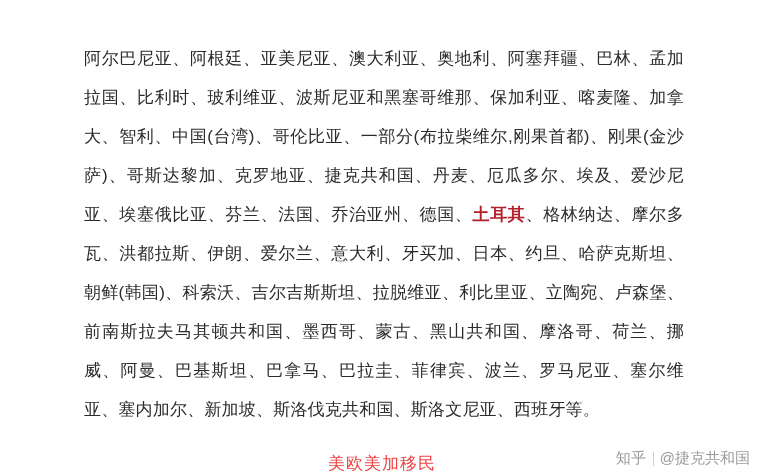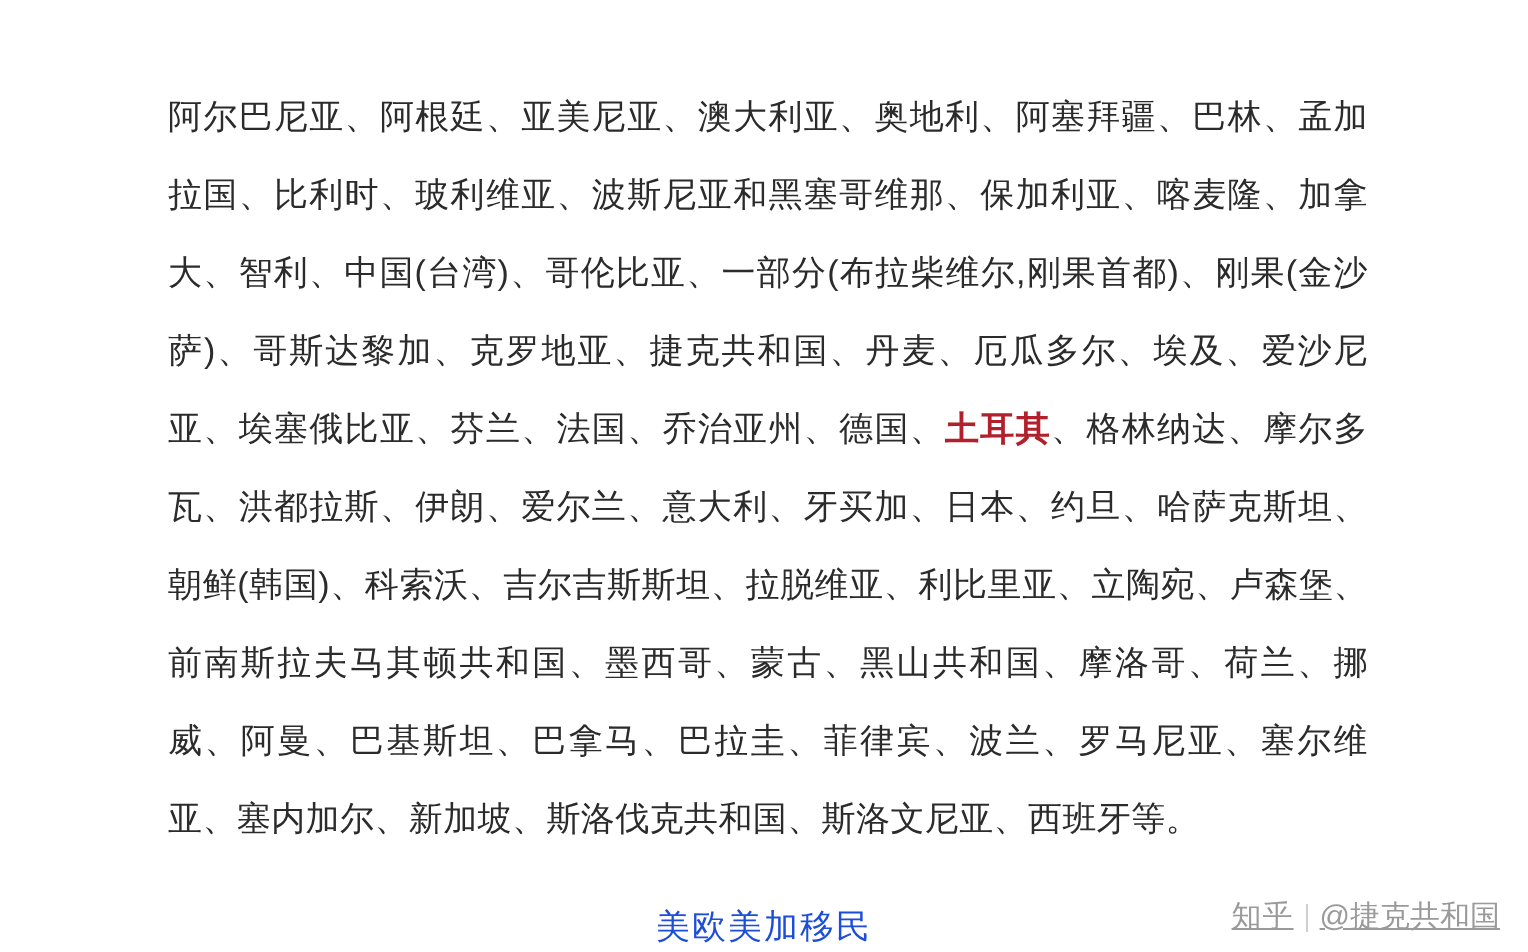--- a/index.html
+++ b/index.html
@@ -40,36 +40,35 @@
     color: #b1202b;
     font-weight: bold;
   }
   .watermark-bottom {
     position: absolute;
     left: 0;
     top: 452px;
     width: 764px;
     text-align: center;
     font-size: 17px;
-    color: #1d4ed8;
+    color: #ef4444;
     letter-spacing: 1px;
     white-space: nowrap;
     overflow: hidden;
   }
   .brand {
     position: absolute;
     right: 14px;
     bottom: 8px;
     display: flex;
     align-items: center;
     gap: 6px;
     color: #9a9a9a;
     font-size: 15px;
     white-space: nowrap;
-    text-decoration: underline;
   }
   .brand-logo {
     font-size: 15px;
     color: #9a9a9a;
     letter-spacing: 0.5px;
   }
   .brand-sep {
     display: inline-block;
     width: 1px;
     height: 14px;

